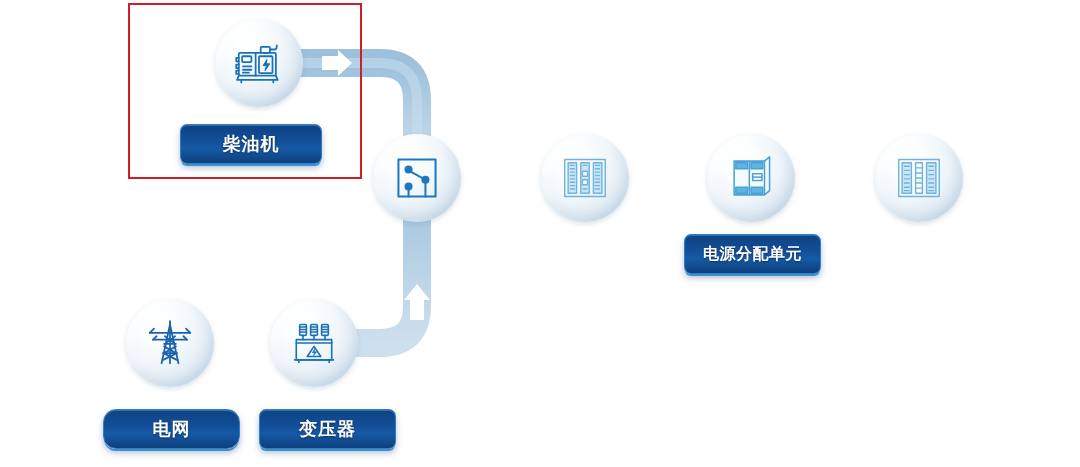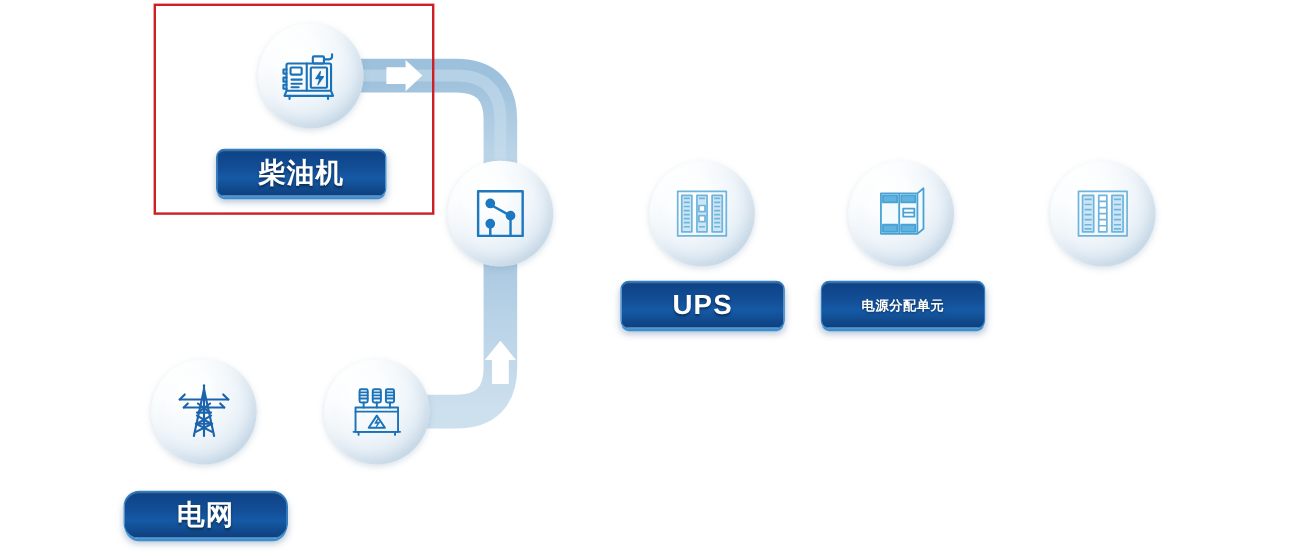--- a/index.html
+++ b/index.html
@@ -36,28 +36,28 @@
     height:38px;
     border-radius:7px;
     background:linear-gradient(180deg,#0d4386 0%,#134d95 38%,#155aa6 62%,#0e3f7d 100%);
     border:1px solid #2f7fc4;
     box-shadow:
       0 3px 0 -1px #3d8fd0,
       0 4px 6px rgba(40,80,130,0.35),
       inset 0 1px 0 rgba(255,255,255,0.22);
     display:flex;align-items:center;justify-content:center;
     color:#ffffff;
-    font-size:23px;
+    font-size:18px;
     font-weight:bold;
     letter-spacing:1px;
     text-shadow:0 1px 2px rgba(0,0,0,0.45);
     z-index:4;
     white-space:nowrap;
   }
-  .label.wide{font-size:11px;letter-spacing:0.5px;text-align:center;}
+  .label.wide{font-size:16px;letter-spacing:0.5px;text-align:center;}
 
   
   #redbox{
     position:absolute;
     border:2px solid #cc2026;
     background:transparent;
     z-index:6;
     pointer-events:none;
   }
 </style>
@@ -224,23 +224,23 @@
         <path d="M19 23 v5 M32 23 v5 M45 23 v5"></path>
         <path d="M32 36 L24 48 h16 Z"></path>
         <path d="M33 39 L30 43.5 h3 L31.5 47 L35 42.5 h-3 z" fill="#1a72b8" stroke-width="0.9"></path>
       </g>
     </svg>
   </div>
 
   <div class="label" style="left:180px;top:124px;width:140px;">柴油机</div>
 
 
-  <div class="label" style="left:517px;top:234px;width:135px;">UPS</div>
 
   <div class="label wide" style="left:684px;top:234px;width:135px;">电源分配单元</div>
 
 
   <div class="label" style="left:103px;top:409px;width:135px;border-radius:13px;">电网</div>
 
+  <div class="label" style="left:259px;top:409px;width:135px;">变压器</div>
 
   <div id="redbox" style="left: 128px; top: 3px; width: 230px; height: 172px; border-color: rgb(204, 32, 38);"></div>
 
 </div>
 
 </body></html>

